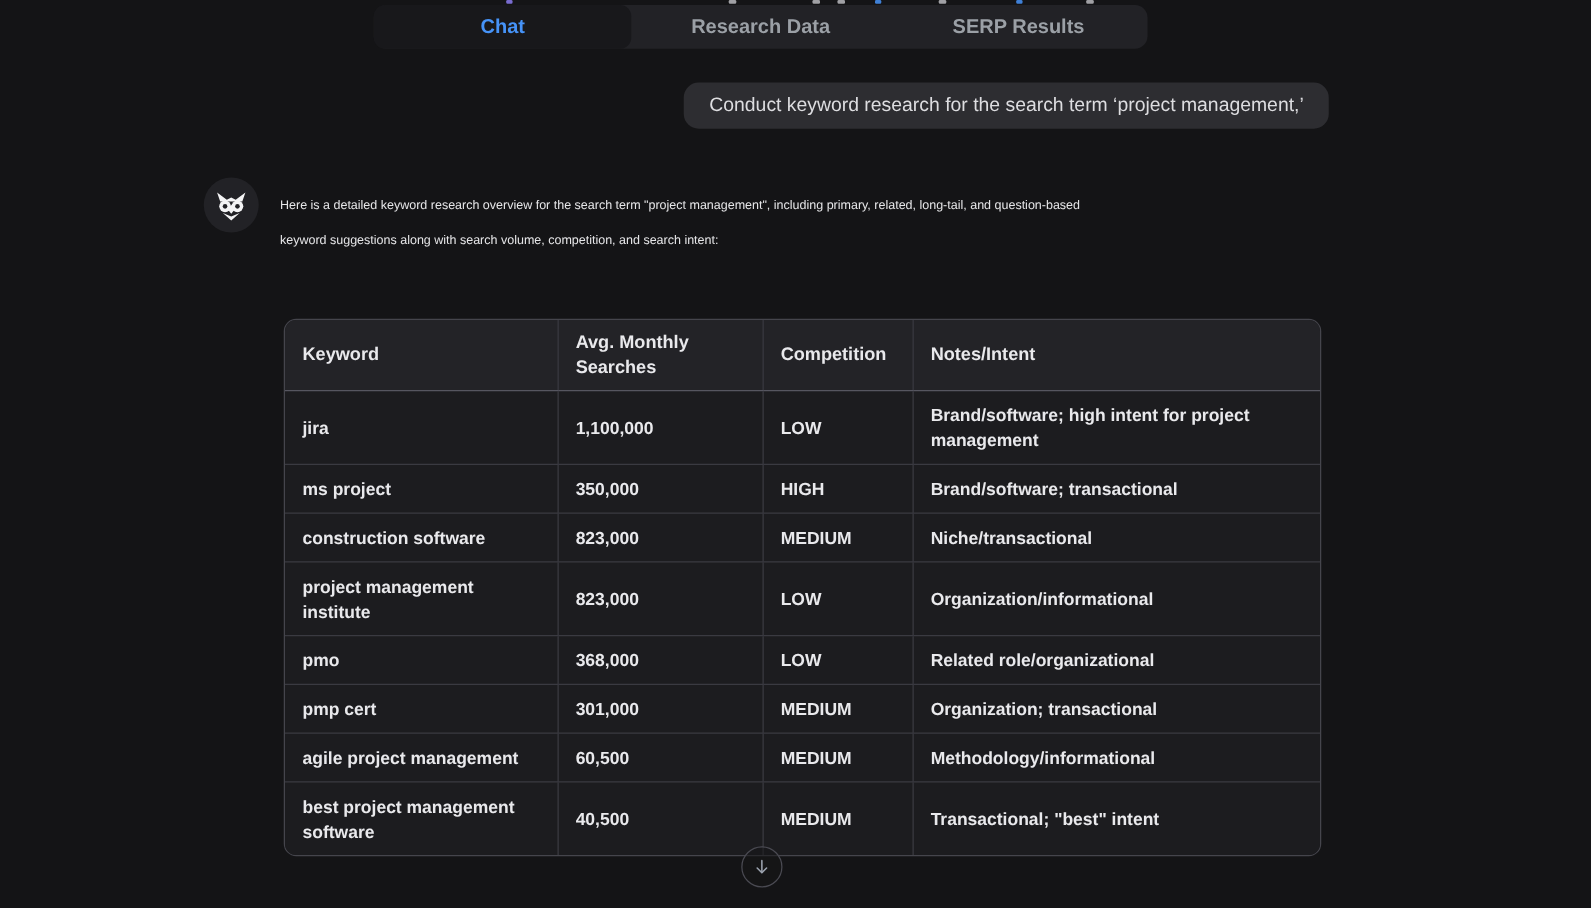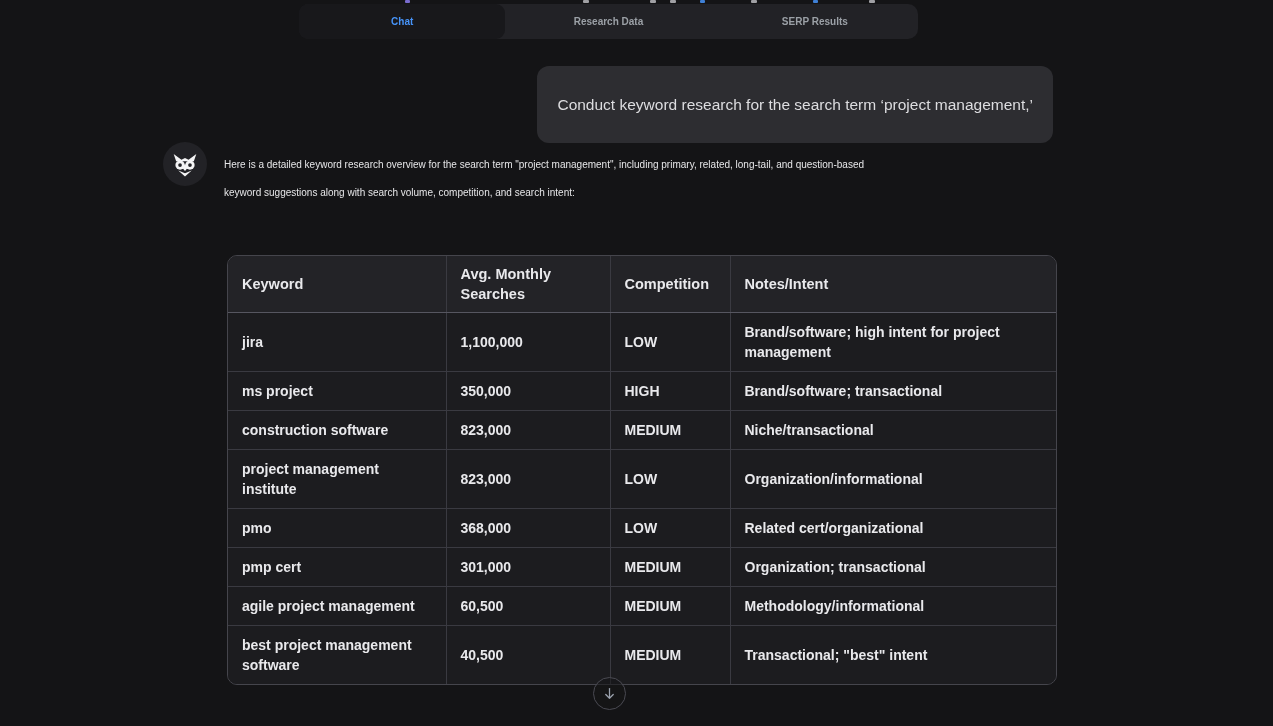--- a/index.html
+++ b/index.html
@@ -23,29 +23,29 @@
   .frags .f7 { left: 813px; background: #4693f8; width: 5px; }
   .frags .f8 { left: 869px; }
 
   
   .tabbar {
     position: absolute; left: 299px; top: 4px; width: 619px; height: 35px;
     background: #222226; border-radius: 10px; display: flex; align-items: stretch;
   }
   .tab {
     flex: 1 1 0; border: none; background: transparent; cursor: pointer;
-    font-family: "Liberation Sans", sans-serif; font-size: 10px; font-weight: 600;
+    font-family: "Liberation Sans", sans-serif; font-size: 16px; font-weight: 600;
     color: #9ba0a6; border-radius: 9px;
   }
   .tab.active { background: #18181b; color: #4693f8; }
 
   
   .user-bubble {
-    position: absolute; top: 66px; right: 220px; max-width: 640px;
-    background: #2d2d31; border-radius: 12px; padding: 28px 20px;
+    position: absolute; top: 66px; right: 210px; max-width: 640px;
+    background: #2d2d31; border-radius: 12px; padding: 8px 20px;
     font-size: 15.5px; color: #dddde0; line-height: 21px;
   }
 
   
   .avatar {
     position: absolute; left: 163px; top: 142px; width: 44px; height: 44px;
     background: #222226; border-radius: 50%;
     display: flex; align-items: center; justify-content: center;
   }
   .assistant-text {
@@ -157,21 +157,21 @@
         <tr>
           <td>project management institute</td>
           <td>823,000</td>
           <td>LOW</td>
           <td>Organization/informational</td>
         </tr>
         <tr>
           <td>pmo</td>
           <td>368,000</td>
           <td>LOW</td>
-          <td>Related cert/organizational</td>
+          <td>Related role/organizational</td>
         </tr>
         <tr>
           <td>pmp cert</td>
           <td>301,000</td>
           <td>MEDIUM</td>
           <td>Organization; transactional</td>
         </tr>
         <tr>
           <td>agile project management</td>
           <td>60,500</td>

